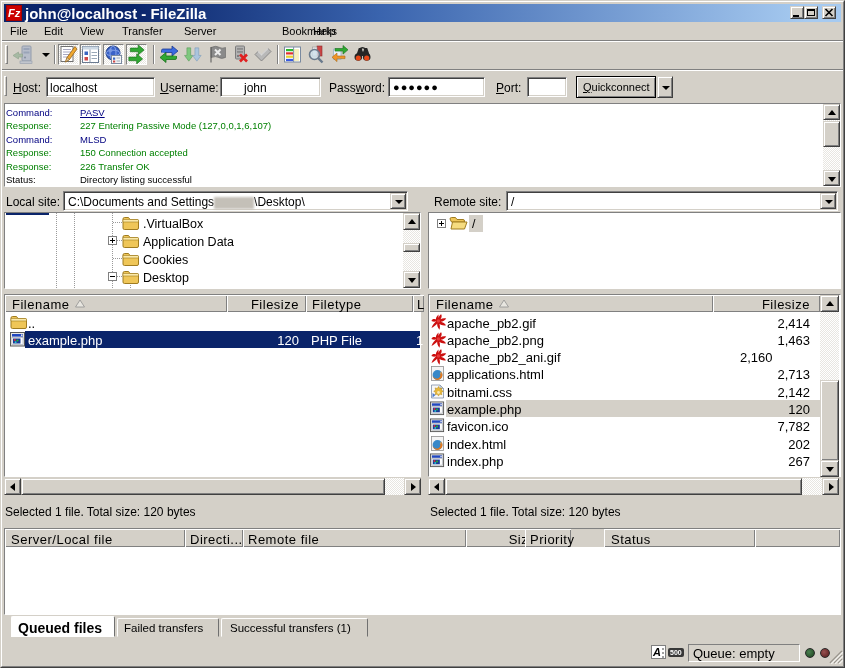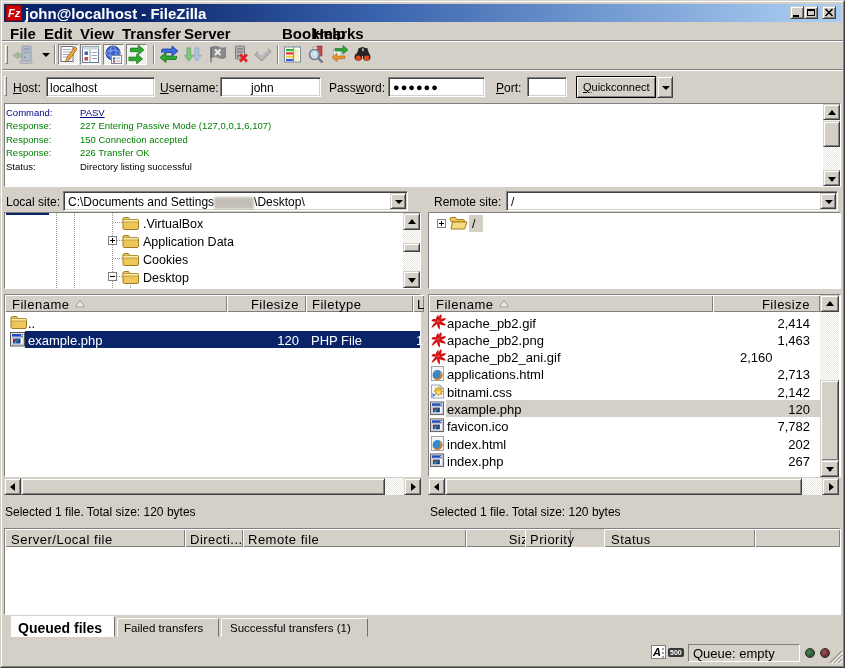--- a/index.html
+++ b/index.html
@@ -2,21 +2,21 @@
 <html><head>
 <meta charset="utf-8">
 <style>
 * { margin:0; padding:0; box-sizing:border-box; }
 html,body { width:845px; height:668px; overflow:hidden; }
 body { font-family:"Liberation Sans", sans-serif; background:#d4d0c8; position:relative; }
 .abs { position:absolute; }
 .sunken { border:1px solid; border-color:#808080 #ffffff #ffffff #808080; }
 .sunken2 { border:1px solid; border-color:#808080 #ffffff #ffffff #808080; box-shadow: inset 1px 1px 0 #404040, inset -1px -1px 0 #d4d0c8; }
 .white { background:#ffffff; }
-.t13 { font-size:15px;font-weight:bold; }
+.t13 { font-size:11px; }
 .t12 { font-size:12px; }
 u { text-decoration:underline; }
 .hcell { background:#d4d0c8; box-shadow: inset 1px 1px 0 #ffffff, inset -1px -1px 0 #808080; position:absolute; top:0; bottom:0; }
 .hcell span { position:absolute; top:2px; font-size:13px; color:#000; white-space:nowrap; letter-spacing:0.5px; }
 .gripper { border:1px solid; border-color:#ffffff #808080 #808080 #ffffff; width:3px; }
 .sep { width:2px; border-left:1px solid #808080; border-right:1px solid #ffffff; }
 .sbtn { position:absolute; background:#d4d0c8; border:1px solid; border-color:#d4d0c8 #404040 #404040 #d4d0c8; box-shadow: inset 1px 1px 0 #ffffff, inset -1px -1px 0 #808080; }
 .arrow { position:absolute; width:0; height:0; }
 .track { background-image: conic-gradient(#ffffff 25%, #e8e6e1 0 50%, #ffffff 0 75%, #e8e6e1 0); background-size:2px 2px; }
 .dotv { position:absolute; width:1px; background-image: linear-gradient(#9a9a9a 1px, transparent 1px); background-size:1px 2px; }
@@ -183,39 +183,40 @@
 <div class="abs" style="left:2px;top:69px;width:841px;height:1px;background:#808080;"></div>
 <div class="abs" style="left:2px;top:70px;width:841px;height:1px;background:#ffffff;"></div>
 
 <div class="abs gripper" style="left:4px;top:76px;height:20px;"></div>
 <div class="abs t12" style="left:13px;top:81px;"><u>H</u>ost:</div>
 <div class="abs sunken2 white" style="left:46px;top:77px;width:109px;height:20px;">
     <div class="abs t12" style="left:3px;top:3px;">localhost</div>
   </div>
 <div class="abs t12" style="left:160px;top:81px;"><u>U</u>sername:</div>
 <div class="abs sunken2 white" style="left:220px;top:77px;width:101px;height:20px;">
-    <div class="abs t12" style="left:10px;top:3px;padding-left:20px;">john</div>
+    <div class="abs t12" style="left:3px;top:3px;padding-left:20px;">john</div>
   </div>
 <div class="abs t12" style="left:329px;top:81px;">Pass<u>w</u>ord:</div>
 <div class="abs sunken2 white" style="left:388px;top:77px;width:97px;height:20px;">
     <div class="abs" style="left:4px;top:3px;font-size:11px;letter-spacing:1px;">●●●●●●</div>
   </div>
 <div class="abs t12" style="left:496px;top:81px;"><u>P</u>ort:</div>
 <div class="abs sunken2 white" style="left:527px;top:77px;width:40px;height:20px;"></div>
 <div class="abs" style="left:576px;top:76px;width:80px;height:22px;background:#d4d0c8;border:1px solid #000;box-shadow: inset 1px 1px 0 #ffffff, inset -1px -1px 0 #808080;">
 <div class="abs" style="left:6px;top:4px;font-size:11px;"><u>Q</u>uickconnect</div>
   </div>
 <div class="sbtn" style="left:657px;top:76px;width:16px;height:22px;">
     <div class="arrow" style="left:4px;top:9px;border-left:4px solid transparent;border-right:4px solid transparent;border-top:4px solid #000;"></div>
   </div>
 
 <div class="abs white sunken" style="left:4px;top:103px;width:837px;height:84px;"></div>
 <div id="log" style="position:absolute;left:6px;top:106px;font-size:9.5px;line-height:13.4px;">
 <div><span style="color:#000080;display:inline-block;width:74px;">Command:</span><span style="color:#000080;text-decoration:underline;">PASV</span></div>
 <div><span style="color:#008000;display:inline-block;width:74px;">Response:</span><span style="color:#008000;">227 Entering Passive Mode (127,0,0,1,6,107)</span></div>
+<div><span style="color:#000080;display:inline-block;width:74px;">Command:</span><span style="color:#000080;">MLSD</span></div>
 <div><span style="color:#008000;display:inline-block;width:74px;">Response:</span><span style="color:#008000;">150 Connection accepted</span></div>
 <div><span style="color:#008000;display:inline-block;width:74px;">Response:</span><span style="color:#008000;">226 Transfer OK</span></div>
 <div><span style="color:#000;display:inline-block;width:74px;">Status:</span><span style="color:#000;">Directory listing successful</span></div>
 </div>
 
 <div id="logsb">
 <div class="abs track" style="left:823px;top:104px;width:17px;height:82px;"></div>
 <div class="sbtn" style="left:823px;top:104px;width:17px;height:16px;">
       <div class="arrow" style="left:4px;top:5px;border-left:4px solid transparent;border-right:4px solid transparent;border-bottom:5px solid #000;"></div>
     </div>

